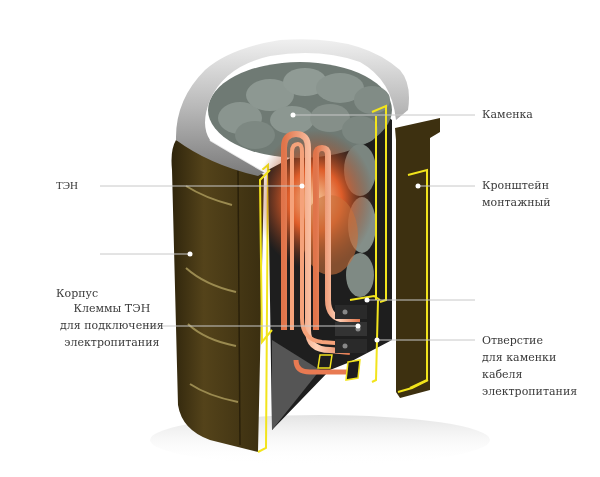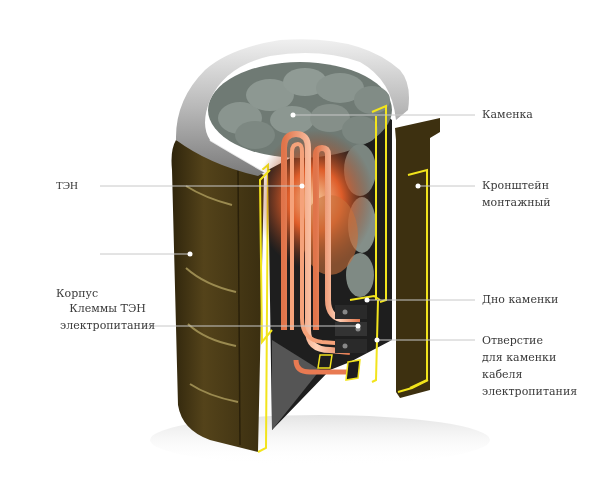--- a/index.html
+++ b/index.html
@@ -152,26 +152,24 @@
 <div class="label" style="left:56px; top:177px;font-family:Liberation Serif, serif;">
   <span class="line">ТЭН</span>
 </div>
 
 <div class="label" style="left:56px; top:245px;margin-top:40px;">
   <span class="line">Корпус</span>
 </div>
 
 <div class="label" style="left:60px; top:300px;text-align:center;">
   <span class="line">Клеммы ТЭН</span>
+  <span class="line">для подключения</span>
   <span class="line">электропитания</span>
 </div>
 
-<div class="label" style="left:482px; top:291px;">
-  <span class="line">Дно каменки</span>
-</div>
 
 <div class="label" style="left:482px; top:332px;">
   <span class="line">Отверстие</span>
   <span class="line">для каменки</span>
   <span class="line">кабеля</span>
   <span class="line">электропитания</span>
 </div>
 
 </div>
 

